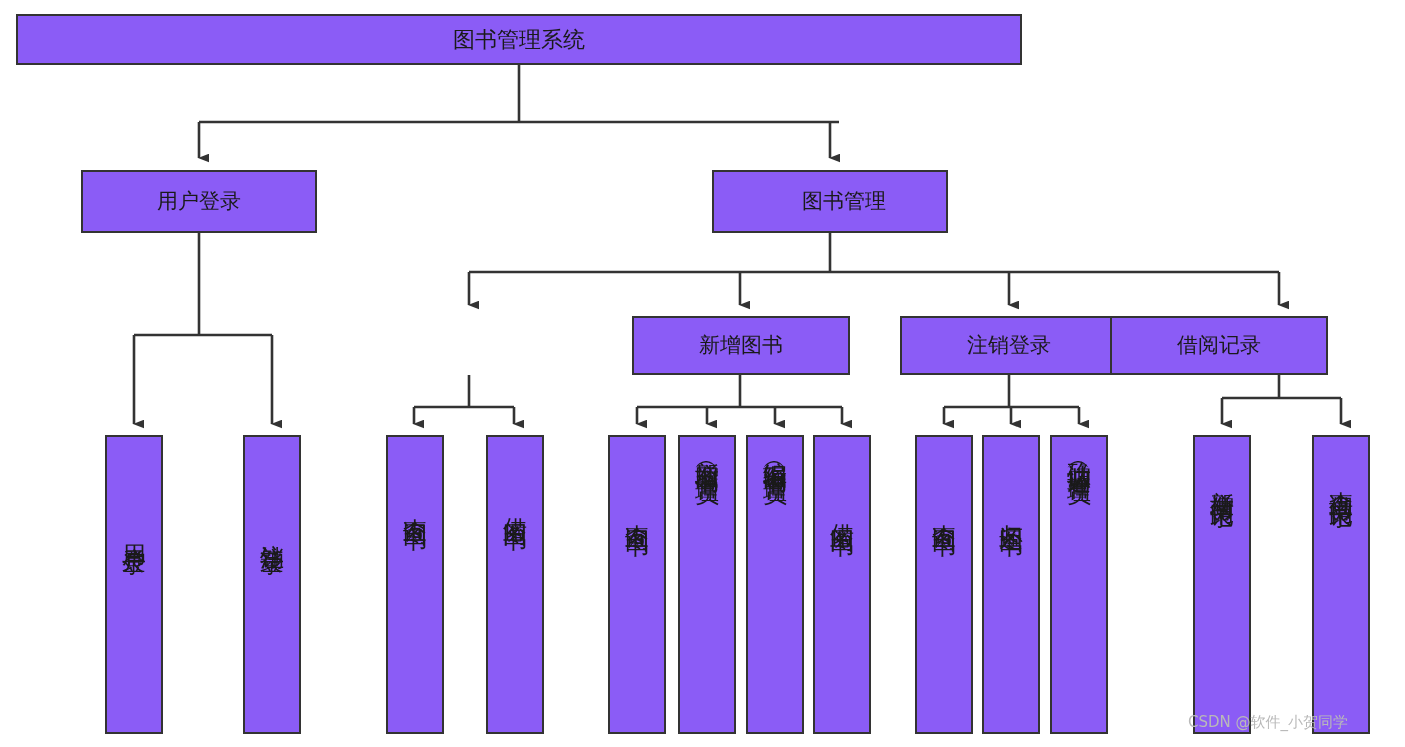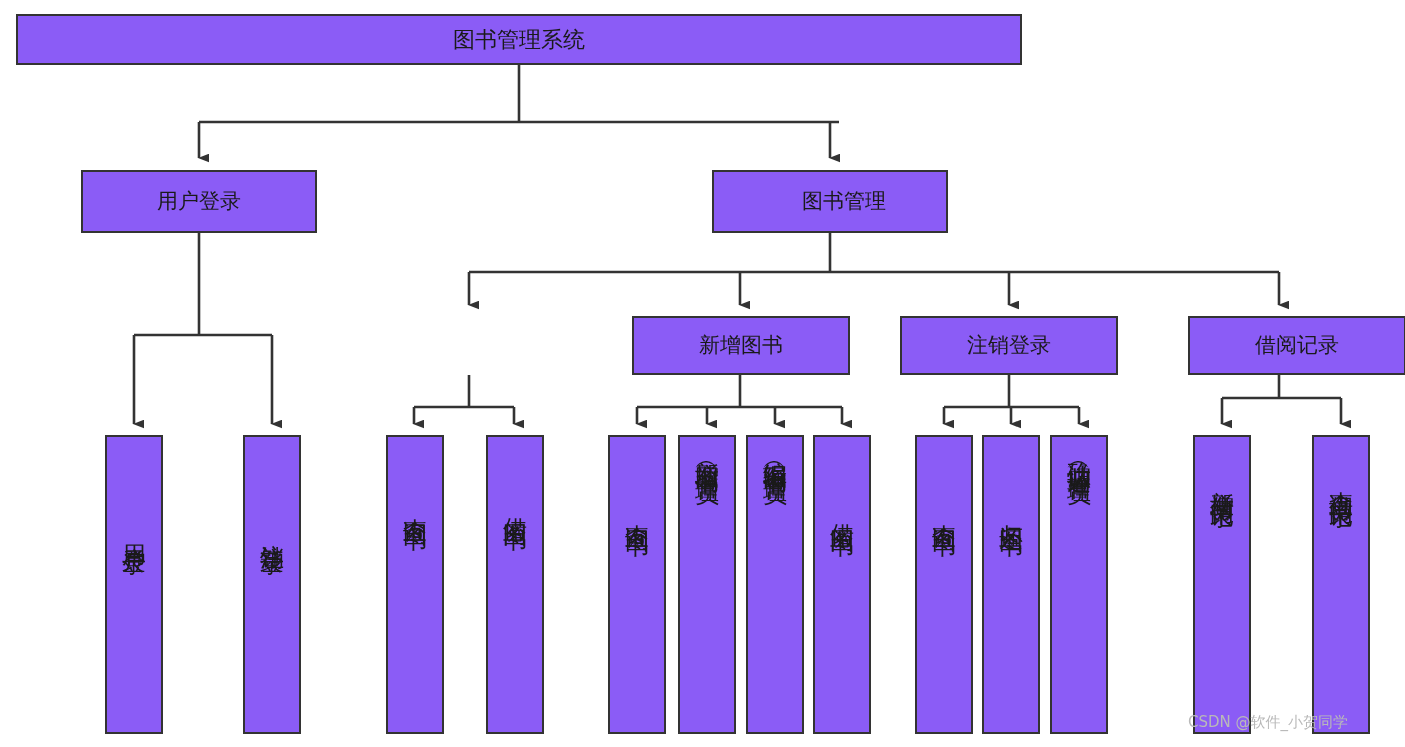--- a/index.html
+++ b/index.html
@@ -137,21 +137,21 @@
   <div class="node horiz" style="left:712px; top:170px; width:236px; height:63px;padding-left:28px;">
     <span class="node-label">图书管理</span>
   </div>
 
   <div class="node horiz" style="left:632px; top:316px; width:218px; height:59px;">
     <span class="node-label">新增图书</span>
   </div>
   <div class="node horiz" style="left:900px; top:316px; width:218px; height:59px;">
     <span class="node-label">注销登录</span>
   </div>
-  <div class="node horiz" style="left:1188px; top:316px; width:218px; height:59px;">
+  <div class="node horiz" style="left:1110px; top:316px; width:218px; height:59px;">
     <span class="node-label">借阅记录</span>
   </div>
 
   <div class="node vert" style="left:105px; top:435px; width:58px; height:299px; padding-top:88px;">
     <span class="node-label">用户登录</span>
   </div>
   <div class="node vert" style="left:243px; top:435px; width:58px; height:299px; padding-top:88px;">
     <span class="node-label">注销登录</span>
   </div>
 

